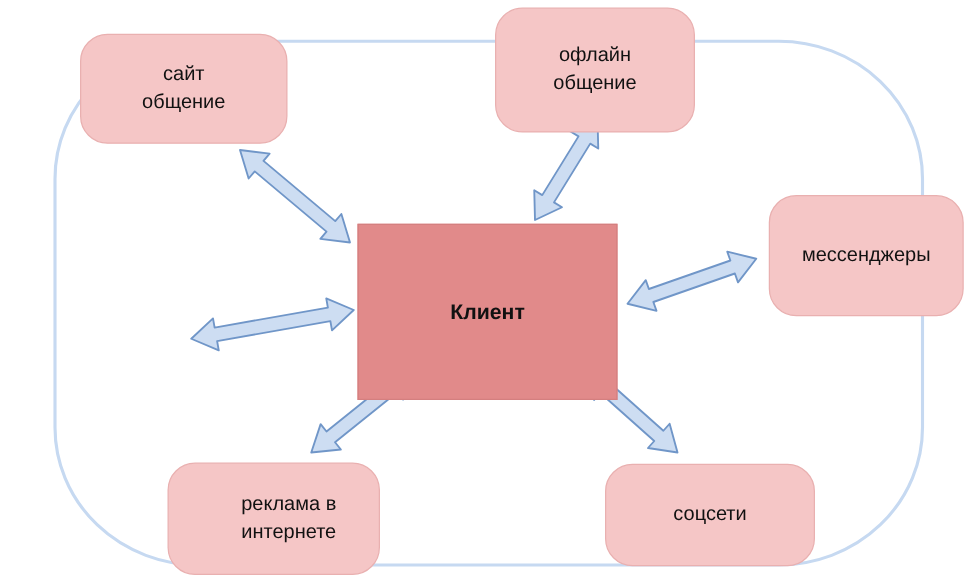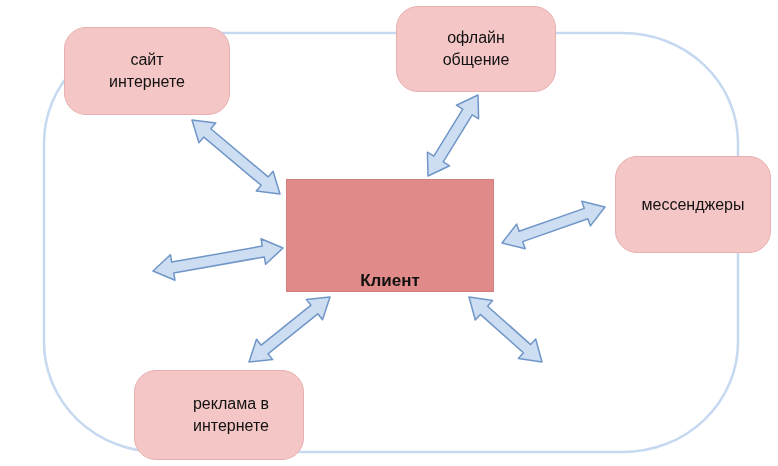--- a/index.html
+++ b/index.html
@@ -47,60 +47,63 @@
     display: flex;
     align-items: center;
     justify-content: center;
     text-align: center;
     font-size: 17px;
     font-weight: bold;
     color: #111111;
     box-sizing: border-box;
   }
   .n-site    { left: 64px;  top: 27px;  width: 166px; height: 88px; }
-  .n-offline { left: 396px; top: 6px;   width: 160px; height: 86px; }
+  .n-offline { left: 396px; top: 6px;   width: 160px; height: 100px; }
   .n-mess    { left: 615px; top: 156px; width: 156px; height: 97px; }
   .n-email   { left: 6px;   top: 221px; width: 142px; height: 81px; }
   .n-ads     { left: 134px; top: 370px; width: 170px; height: 90px; padding-left: 24px; }
   .n-social  { left: 484px; top: 371px; width: 168px; height: 82px; }
-  .c-client  { left: 286px; top: 179px; width: 208px; height: 113px; align-items: flex-end; }
+  .c-client  { left: 286px; top: 179px; width: 208px; height: 141px; }
 </style>
 </head>
 <body>
 
 <div class="canvas">
 
   <svg class="layer" id="connector-layer" viewBox="0 0 778 466" xmlns="http://www.w3.org/2000/svg">
       <rect x="44" y="33" width="694" height="419" rx="115" ry="110" fill="none" stroke="#c6d9f1" stroke-width="2.5"></rect>
       <polygon points="192.0,120.0 198.9,142.8 203.8,137.1 261.2,185.3 256.3,191.1 280.0,194.0 273.1,171.2 268.2,176.9 210.8,128.7 215.7,122.9" fill="#cdddf2" stroke="#7096c8" stroke-width="1.5" stroke-linejoin="round"></polygon>
       <polygon points="478.0,95.0 456.4,105.2 462.8,109.1 433.8,156.1 427.4,152.2 428.0,176.0 449.6,165.8 443.2,161.9 472.2,114.9 478.6,118.8" fill="#cdddf2" stroke="#7096c8" stroke-width="1.5" stroke-linejoin="round"></polygon>
       <polygon points="605.0,207.0 581.8,201.3 584.3,208.4 519.1,231.2 516.6,224.1 502.0,243.0 525.2,248.7 522.7,241.6 587.9,218.8 590.4,225.9" fill="#cdddf2" stroke="#7096c8" stroke-width="1.5" stroke-linejoin="round"></polygon>
       <polygon points="153.0,271.0 175.0,280.3 173.7,272.9 264.3,256.9 265.6,264.3 283.0,248.0 261.0,238.7 262.3,246.1 171.7,262.1 170.4,254.7" fill="#cdddf2" stroke="#7096c8" stroke-width="1.5" stroke-linejoin="round"></polygon>
       <polygon points="249.0,362.0 272.7,359.6 268.0,353.8 317.8,313.8 322.5,319.7 330.0,297.0 306.3,299.4 311.0,305.2 261.2,345.2 256.5,339.3" fill="#cdddf2" stroke="#7096c8" stroke-width="1.5" stroke-linejoin="round"></polygon>
       <polygon points="542.0,362.0 535.7,339.0 530.7,344.6 487.6,306.2 492.6,300.6 469.0,297.0 475.3,320.0 480.3,314.4 523.4,352.8 518.4,358.4" fill="#cdddf2" stroke="#7096c8" stroke-width="1.5" stroke-linejoin="round"></polygon>
     </svg>
 
   <div class="node n-site">
     <span class="lbl">сайт
-интернете</span>
+общение</span>
   </div>
 
   <div class="node n-offline">
     <span class="lbl">офлайн
 общение</span>
   </div>
 
   <div class="node n-mess">
     <span class="lbl">мессенджеры</span>
   </div>
 
 
   <div class="node n-ads">
     <span class="lbl">реклама в
 интернете</span>
   </div>
 
+  <div class="node n-social">
+    <span class="lbl">соцсети</span>
+  </div>
 
   <div class="center-box c-client">
     <span class="lbl">Клиент</span>
   </div>
 
 </div>
 
 </body></html>

